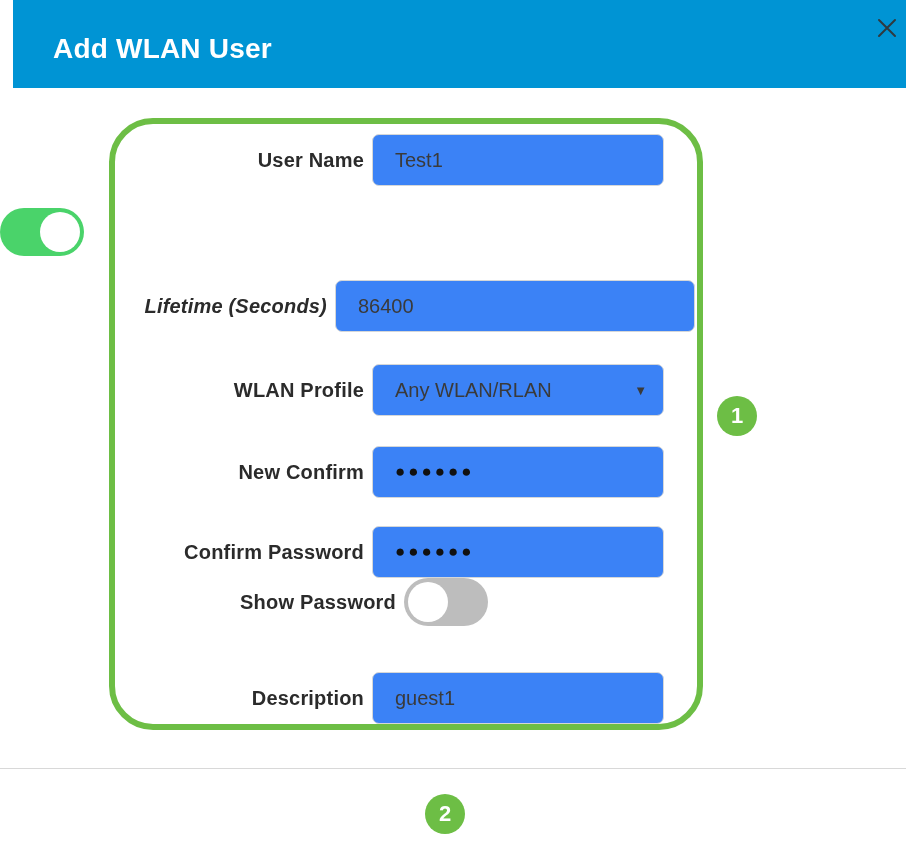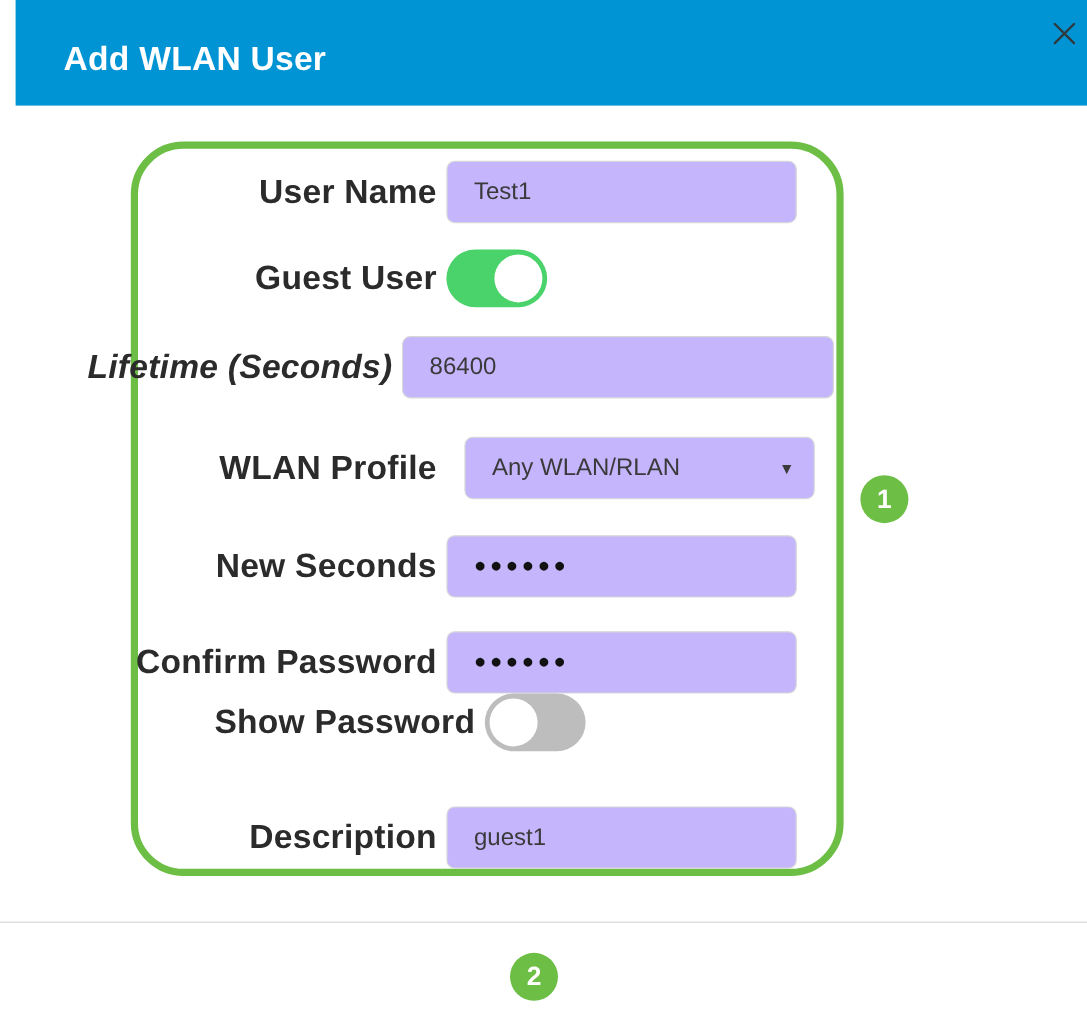--- a/index.html
+++ b/index.html
@@ -82,37 +82,37 @@
     width: 700px;
     height: 52px;
     display: flex;
     align-items: center;
   }
   .form-row .label {
     width: 372px;
     text-align: right;
     padding-right: 8px;
     box-sizing: border-box;
-    font-size: 28px;
+    font-size: 20px;
     font-weight: bold;
     color: #2b2b2b;
     letter-spacing: 0.2px;
     white-space: nowrap;
   }
   .form-row.wide .label {
     width: 335px;
     font-style: italic;
   }
 
   .field {
     width: 292px;
     height: 52px;
     border: 1px solid #d5d7d8;
     border-radius: 7px;
-    background: #c4b5fd;
+    background: #3b82f6;
     box-sizing: border-box;
     display: flex;
     align-items: center;
     padding: 0 0 0 22px;
     font-size: 20px;
     color: #3a3a3a;
   }
   .form-row.wide .field {
     width: 360px;
   }
@@ -213,43 +213,42 @@
   <div class="form-highlight"></div>
 
   <div class="form">
 
     <div class="form-row" style="top:46px;">
       <div class="label">User Name</div>
       <div class="field">Test1</div>
     </div>
 
     <div class="form-row" style="top:118px;">
-      <div class="label">Guest User</div>
       <div class="toggle-wrap">
         <div class="toggle on">
           <div class="knob"></div>
         </div>
       </div>
     </div>
 
     <div class="form-row wide" style="top:192px;">
       <div class="label">Lifetime (Seconds)</div>
       <div class="field">86400</div>
     </div>
 
-    <div class="form-row" style="top:276px;gap:15px;">
+    <div class="form-row" style="top:276px;">
       <div class="label">WLAN Profile</div>
       <div class="field dropdown">
         <span>Any WLAN/RLAN</span>
         <span class="caret">▼</span>
       </div>
     </div>
 
     <div class="form-row" style="top:358px;">
-      <div class="label">New Seconds</div>
+      <div class="label">New Confirm</div>
       <div class="field">
         <span class="dots">●●●●●●</span>
       </div>
     </div>
 
     <div class="form-row" style="top:438px;">
       <div class="label">Confirm Password</div>
       <div class="field">
         <span class="dots">●●●●●●</span>
       </div>

